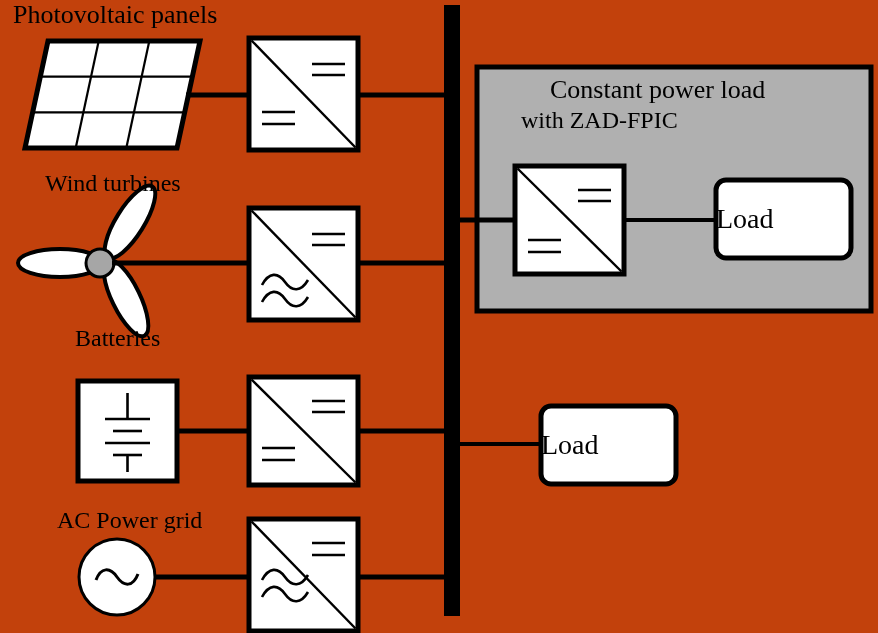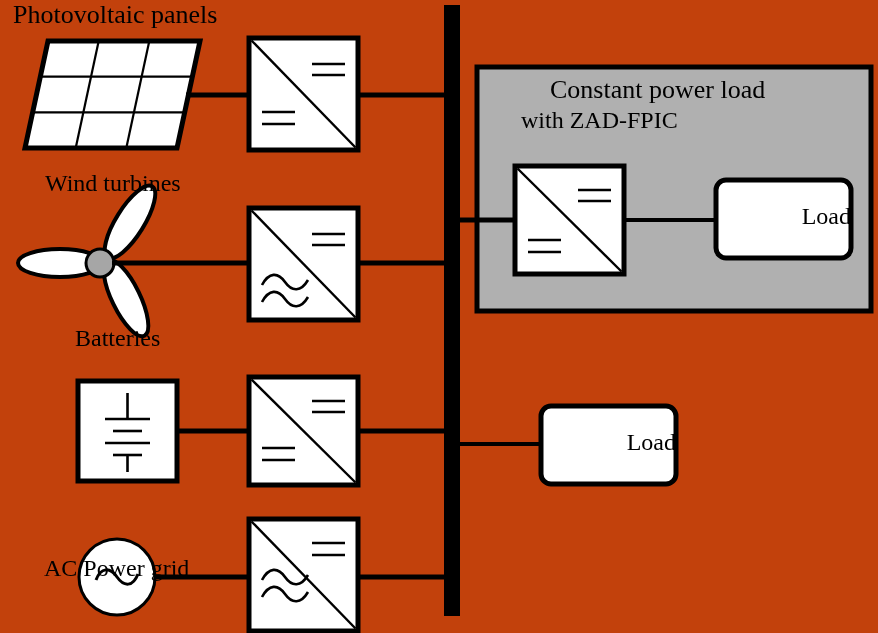--- a/index.html
+++ b/index.html
@@ -16,22 +16,22 @@
     font-family:"Liberation Serif","DejaVu Serif",serif;
     color:#000;
     white-space:pre;
     line-height:1.08;
   }
   .lbl-24{font-size:24px;}
   .lbl-26{font-size:26px;}
   .load-text{
     position:absolute;
     font-family:"Liberation Serif","DejaVu Serif",serif;
-    font-size:24px;color:#000;
-    text-align:right;
+    font-size:28px;color:#000;
+    text-align:left;
   }
 </style>
 </head>
 <body>
 
 <div id="stage">
 
   <svg width="878" height="633" viewBox="0 0 878 633">
 
     <rect x="477" y="67" width="394" height="244" fill="#b0b0b0" stroke="#000000" stroke-width="5"></rect>
@@ -171,21 +171,21 @@
     <rect x="541" y="406" width="135" height="78" rx="10" ry="10" fill="#ffffff" stroke="#000000" stroke-width="5"></rect>
 
   </svg>
 
   <div class="lbl lbl-26" style="left:13px;top:1px;">Photovoltaic panels</div>
 
   <div class="lbl lbl-24" style="left:45px;top:171px;">Wind turbines</div>
 
   <div class="lbl lbl-24" style="left:75px;top:326px;">Batteries</div>
 
-  <div class="lbl lbl-24" style="left:44px;top:508px;margin-top:48px;">AC Power grid</div>
+  <div class="lbl lbl-24" style="left:57px;top:508px;">AC Power grid</div>
 
   <div class="lbl lbl-26" style="left:550px;top:28px;margin-top:48px;">Constant power load</div>
 
 
   <div class="lbl lbl-24" style="left:497px;top:108px;margin-left:24px;">with ZAD-FPIC</div>
 
   <div class="load-text" style="left:716px;top:203px;width:135px;">Load</div>
 
   <div class="load-text" style="left:541px;top:429px;width:135px;">Load</div>
 

